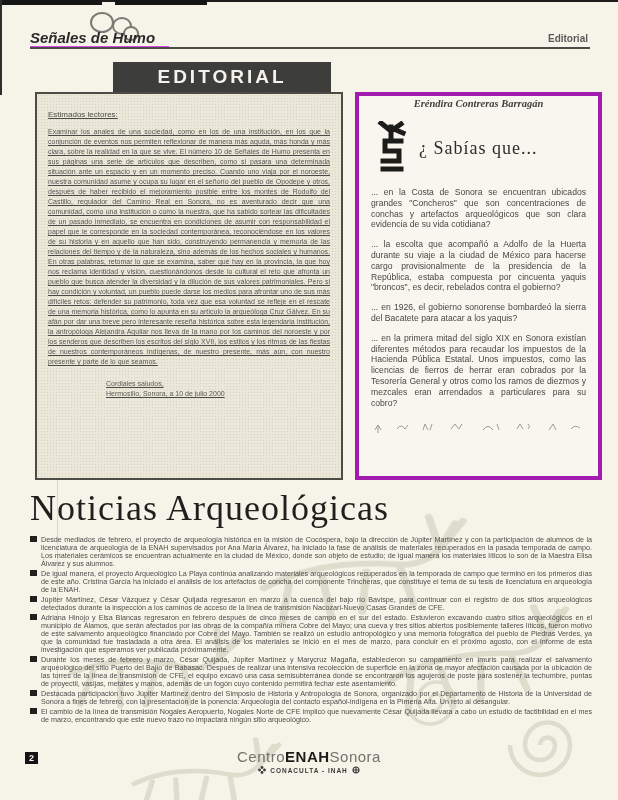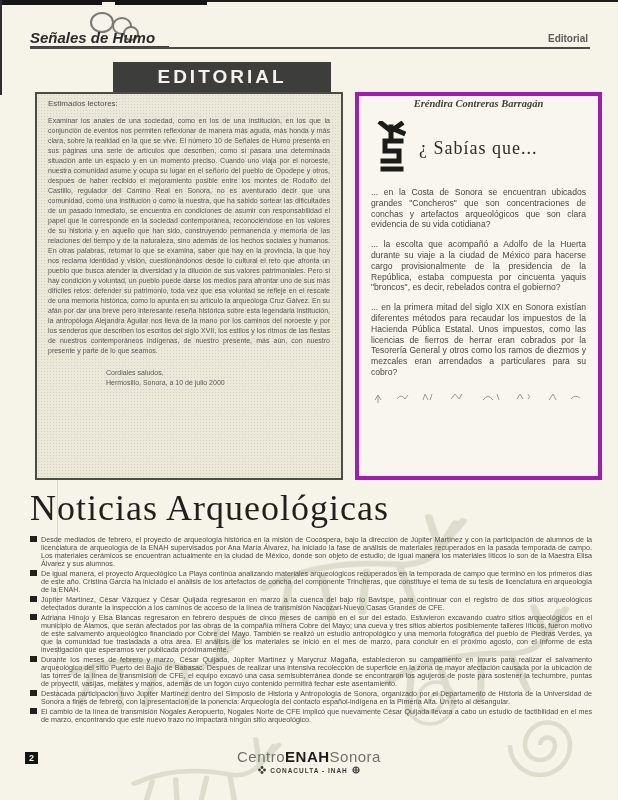--- a/index.html
+++ b/index.html
@@ -13,21 +13,21 @@
   .scan-topline{position:absolute;top:0;left:0;width:618px;height:2px;background:#1c1c1c;}
   .scan-topblock-a{position:absolute;top:0;left:0;width:102px;height:5px;background:#161616;}
   .scan-topblock-b{position:absolute;top:0;left:115px;width:92px;height:5px;background:#161616;}
   .scan-leftline{position:absolute;top:0;left:0;width:2px;height:95px;background:#2e2e2e;}
   .scan-foldline{position:absolute;top:230px;left:57px;width:1px;height:470px;background:#ddd8c8;}
   
   .masthead{position:absolute;top:20px;left:30px;width:150px;height:30px;}
   .masthead .logo-text{
     position:absolute;bottom:2px;left:0;
     font-family:"Liberation Sans",sans-serif;font-style:italic;font-weight:bold;
-    font-size:15px;letter-spacing:0;color:#2a2a2a;border-bottom:2px solid #404040;
+    font-size:15px;letter-spacing:0;color:#2a2a2a;border-bottom:2px solid #d946ef;
     padding-right:14px;
   }
   .smoke{position:absolute;border:2px solid #7a7a74;border-radius:50%;background:#f6f3e9;}
   .smoke.s1{width:20px;height:17px;left:60px;top:-8px;}
   .smoke.s2{width:16px;height:14px;left:82px;top:-3px;}
   .smoke.s3{width:12px;height:11px;left:93px;top:6px;}
   .header-label{
     position:absolute;top:33px;right:30px;font-size:10px;color:#5a5a56;font-weight:bold;
   }
   .header-rule{position:absolute;top:47px;left:30px;width:560px;height:2px;background:#4c4c46;}
@@ -37,21 +37,21 @@
     background:#3d3d3b;color:#f4f2ea;display:flex;align-items:center;justify-content:center;
     font-size:19px;font-weight:bold;letter-spacing:3px;
   }
   
   .editorial-box{
     position:absolute;top:92px;left:35px;width:308px;height:388px;box-sizing:border-box;
     border:2px solid #4c4c46;
     background-color:#ebe8da;
     background-image:radial-gradient(#d6d2c1 0.6px, rgba(0,0,0,0) 0.7px);
     background-size:3px 3px;
-    padding:5px 11px;overflow:hidden;
+    padding:16px 11px;overflow:hidden;text-decoration:underline;
   }
   .salutation{font-size:8px;color:#4e4e4a;margin:0 0 8px 0;filter:blur(0.3px);}
   .editorial-body{
     font-size:7px;line-height:10px;text-align:justify;color:#565652;
     margin:0;filter:blur(0.45px);
   }
   .editorial-sig{margin-top:12px;margin-left:58px;font-size:7px;line-height:10px;color:#5a5a55;filter:blur(0.5px);}
   
   .sabias-box{
     position:absolute;top:92px;left:355px;width:247px;height:388px;box-sizing:border-box;
@@ -157,20 +157,21 @@
       <g fill="none" stroke="#1c1c1a" stroke-width="5" stroke-linecap="square">
         <path d="M18 16 V6 M18 10 L8 2 M18 10 L28 3 M23 9 L30 12"></path>
         <path d="M28 20 H12 V30 H26 V40 H10"></path>
         <path d="M10 48 H28"></path>
       </g>
     </svg>
     <span class="sabias-title">¿ Sabías que...</span>
   </div>
   <p class="sabias-item">... en la Costa de Sonora se encuentran ubicados grandes "Concheros" que son concentraciones de conchas y artefactos arqueológicos que son clara evidencia de su vida cotidiana?</p>
   <p class="sabias-item">... la escolta que acompañó a Adolfo de la Huerta durante su viaje a la ciudad de México para hacerse cargo provisionalmente de la presidencia de la República, estaba compuesta por cincuenta yaquis "broncos", es decir, rebelados contra el gobierno?</p>
+  <p class="sabias-item">... en 1926, el gobierno sonorense bombardeó la sierra del Bacatete para atacar a los yaquis?</p>
   <p class="sabias-item">... en la primera mitad del siglo XIX en Sonora existían diferentes métodos para recaudar los impuestos de la Hacienda Pública Estatal. Unos impuestos, como las licencias de fierros de herrar eran cobrados por la Tesorería General y otros como los ramos de diezmos y mezcales eran arrendados a particulares para su cobro?</p>
   <svg class="glyph-row" width="215" height="12" viewBox="0 0 215 12">
     <g fill="none" stroke="#6b6b66" stroke-width="1">
       <path d="M4 9 l3 -5 l3 5 m-3 -5 v8"></path>
       <path d="M26 8 q4 -6 8 0 l3 -4"></path>
       <path d="M52 9 l2 -6 l3 6 m4 -6 l-2 6"></path>
       <path d="M80 8 l4 -5 l4 5 l3 -5"></path>
       <path d="M112 9 q5 -7 10 0 m4 -6 l2 6"></path>
       <path d="M146 8 l3 -5 l3 5 m5 -5 q3 3 0 5"></path>
       <path d="M178 9 l4 -6 l3 6"></path>

